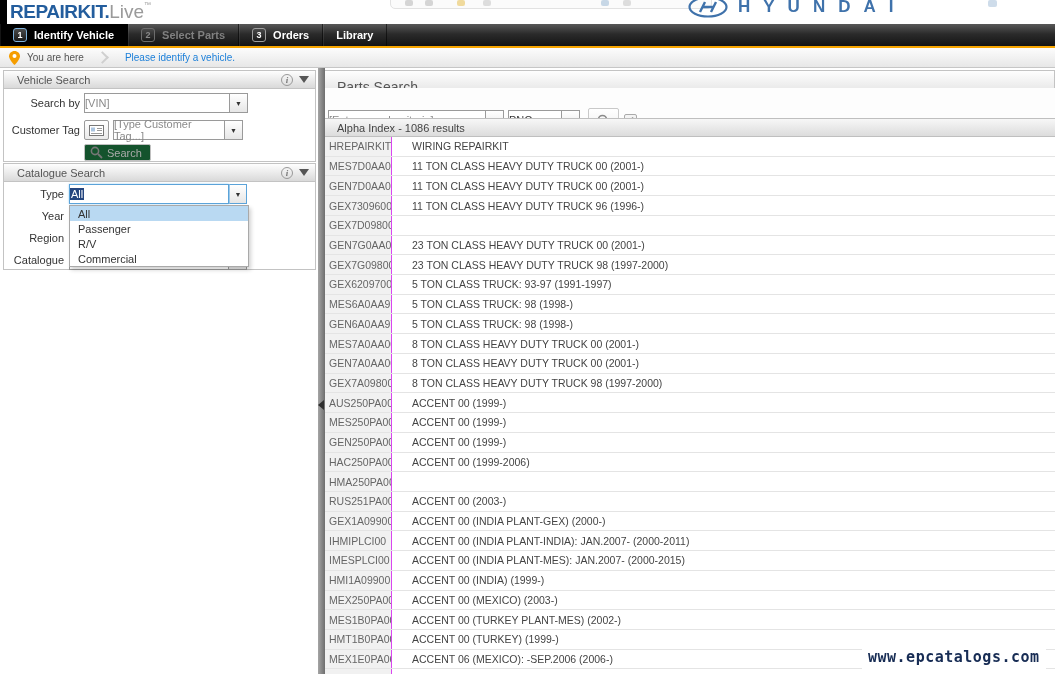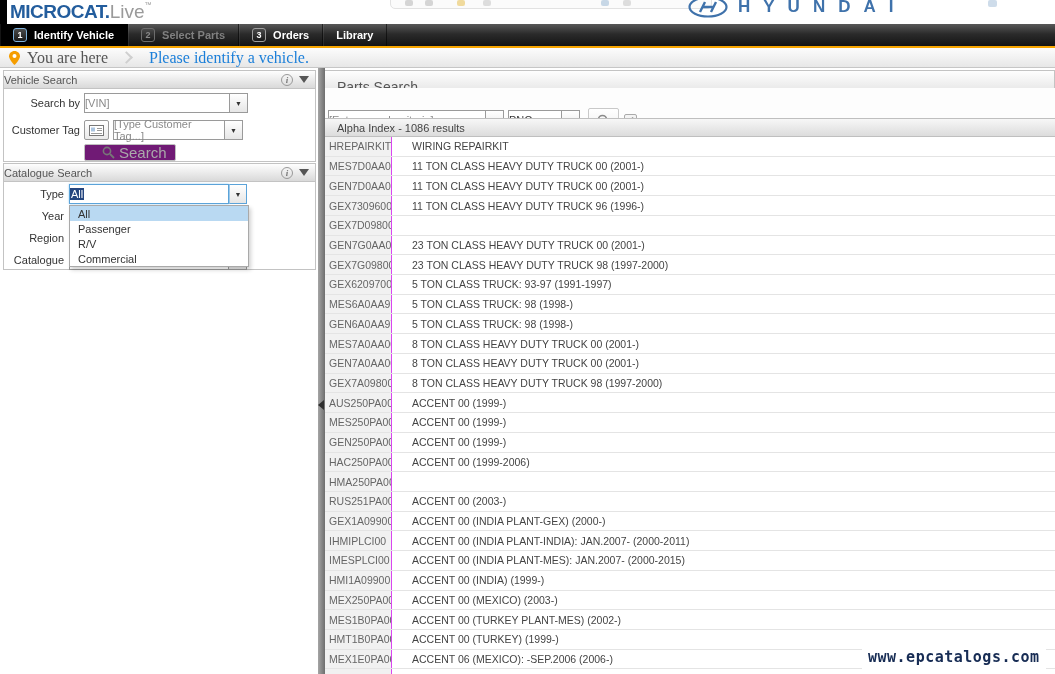--- a/index.html
+++ b/index.html
@@ -34,51 +34,51 @@
     border-radius:3px; font-size:9px; font-weight:bold; margin-right:7px;
     background:linear-gradient(#4a4a4a,#1a1a1a); }
   .badge.b1 { border:1px solid #7fb2dc; color:#fff; }
   .badge.b2 { border:1px solid #6d6d6d; color:#8a8a8a; }
   .badge.b3 { border:1px solid #9f9f9f; color:#fff; }
   #orange-line { position:absolute; left:0; top:46px; width:1055px; height:2px; background:#f7a500; }
 
   
   #breadcrumb { position:absolute; left:0; top:48px; width:1055px; height:20px;
     background:linear-gradient(#fcfcfc,#e7e7e7); border-bottom:1px solid #c6c6c6;
-    display:flex; align-items:center; font-size:16px;font-family:Liberation Serif, serif; }
+    display:flex; align-items:center; font-size:10px; }
   #pin-icon { margin:0 7px 0 9px; }
   #yah-label { color:#555; }
   #crumb-chev { width:9px; height:9px; border-top:2px solid #cfcfcf; border-right:2px solid #cfcfcf;
     transform:rotate(45deg); margin:0 18px 0 14px; }
   #crumb-msg { color:#1b7fd9; }
 
   
   .panel { position:absolute; border:1px solid #c3c3c3; background:#fff; }
   .panel-hd { height:18px; background:linear-gradient(#fefefe,#d9d9d9); border-bottom:1px solid #c3c3c3;
-    display:flex; align-items:center; font-size:11px; color:#555; padding:0 6px 0 0; }
+    display:flex; align-items:center; font-size:11px; color:#555; padding:0 6px 0 13px; }
   .panel-hd .ttl { flex:1; }
   .info-ic { width:12px; height:12px; border:1px solid #999; border-radius:50%; color:#777;
     font:italic bold 9px "Liberation Serif",serif; display:inline-flex; align-items:center;
     justify-content:center; margin-right:6px; cursor:pointer; }
   .tri-ic { width:0; height:0; border-left:5px solid transparent; border-right:5px solid transparent;
     border-top:7px solid #555; cursor:pointer; }
   #vehicle-panel { left:3px; top:70px; width:313px; height:92px; }
   #catalogue-panel { left:3px; top:163px; width:313px; height:107px; }
   .frm-label { position:absolute; font-size:11px; color:#333; text-align:right; width:76px; }
   .cbox { position:absolute; height:20px; border:1px solid #9a9a9a; background:#fff; font-size:11px;
     color:#8a8a8a; display:flex; align-items:center; }
   .arrbtn { position:absolute; width:18px; height:20px; border:1px solid #9a9a9a; border-left:none;
     background:linear-gradient(#fff,#e6e6e6); display:flex; align-items:center; justify-content:center;
     cursor:pointer; font-size:7px; color:#333; }
   #tag-btn { position:absolute; left:80px; top:49px; width:25px; height:20px; border:1px solid #9a9a9a;
     border-radius:2px; background:linear-gradient(#fff,#eaeaea); display:flex; align-items:center;
     justify-content:center; cursor:pointer; }
-  #vs-search-btn { position:absolute; left:80px; top:73px; height:17px; padding:0 8px 0 17px;
-    border:1px solid #c0c0c0; border-radius:2px; background:#701a75; display:flex; align-items:center;
-    font-size:15px; color:#aaa; cursor:pointer; }
+  #vs-search-btn { position:absolute; left:80px; top:73px; height:17px; padding:0 8px 0 5px;
+    border:1px solid #c0c0c0; border-radius:2px; background:#14532d; display:flex; align-items:center;
+    font-size:11px; color:#aaa; cursor:pointer; }
   #type-combo { left:65px; top:20px; width:160px; border:1px solid #5ba3d9; box-shadow:0 0 2px #9fd0f2; color:#000; }
   #type-combo .selhl { background:#24457e; color:#fff; padding:0 1px; font-size:11px; }
   #type-arr { left:225px; top:20px; border:1px solid #5ba3d9; border-left:1px solid #9cc9ea; }
   #cat-combo-ghost { left:65px; top:86px; width:160px; }
   #cat-arr-ghost { left:225px; top:86px; }
   #type-dd { position:absolute; left:65px; top:41px; width:180px; background:#fff;
     border:1px solid #a9a9a9; box-shadow:2px 3px 4px rgba(0,0,0,.18); z-index:5; }
   .dd-item { height:15px; display:flex; align-items:center; padding-left:8px; font-size:11px;
     color:#333; cursor:pointer; }
   .dd-item.hl { background:#b9d9f2; }
@@ -122,21 +122,21 @@
     font:bold 15px "DejaVu Sans Mono", monospace; color:#172c54; letter-spacing:0.5px;margin-left:26px; }
 </style>
 </head>
 <body>
 
 <div id="app">
 
   <div id="header">
     <div id="edge-strip"></div>
     <div id="logo">
-      <span class="mc">MICROCAT.</span><span class="lv">Live</span><span class="tm">™</span>
+      <span class="mc">REPAIRKIT.</span><span class="lv">Live</span><span class="tm">™</span>
     </div>
     <div id="toolbar-remnant">
       <span class="remdot" style="left:14px;background:#b7b7b7"></span>
       <span class="remdot" style="left:34px;background:#b7b7b7"></span>
       <span class="remdot" style="left:66px;background:#e8c051"></span>
       <span class="remdot" style="left:92px;background:#c4c4c4"></span>
       <span class="remdot" style="left:210px;background:#9db9d6"></span>
       <span class="remdot" style="left:232px;background:#c4c4c4"></span>
     </div>
     <div id="hyundai-logo">

